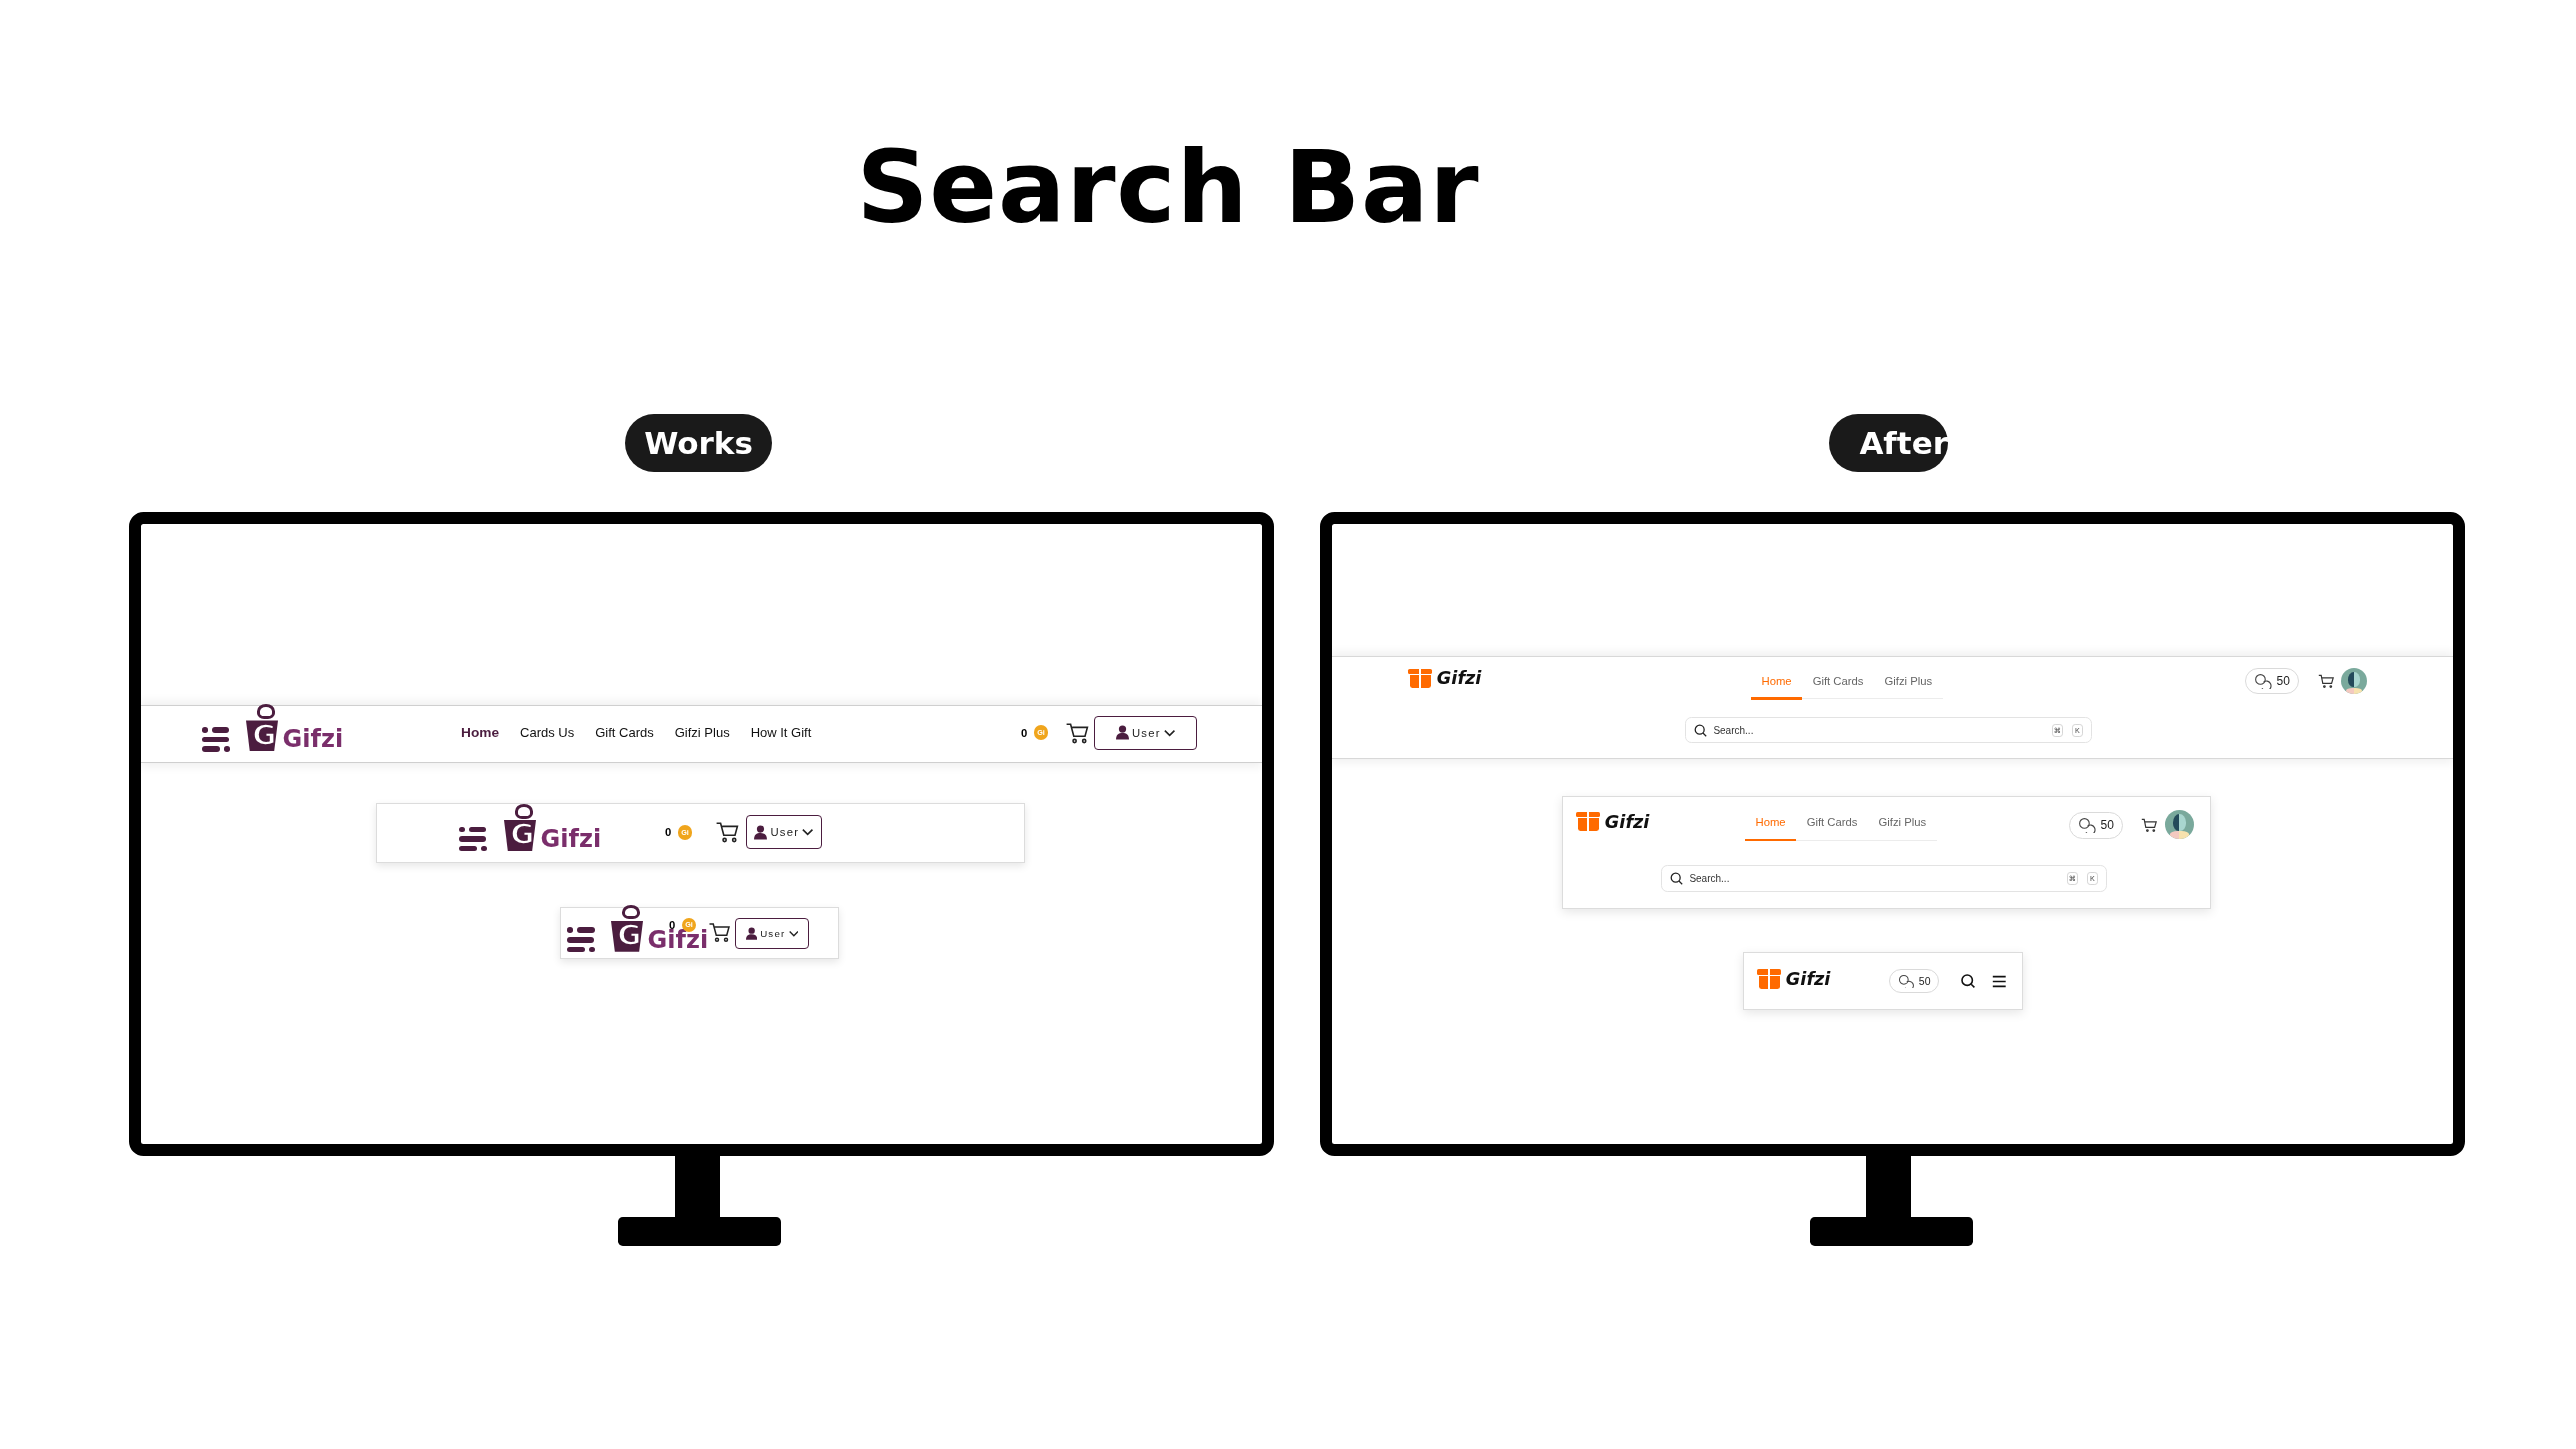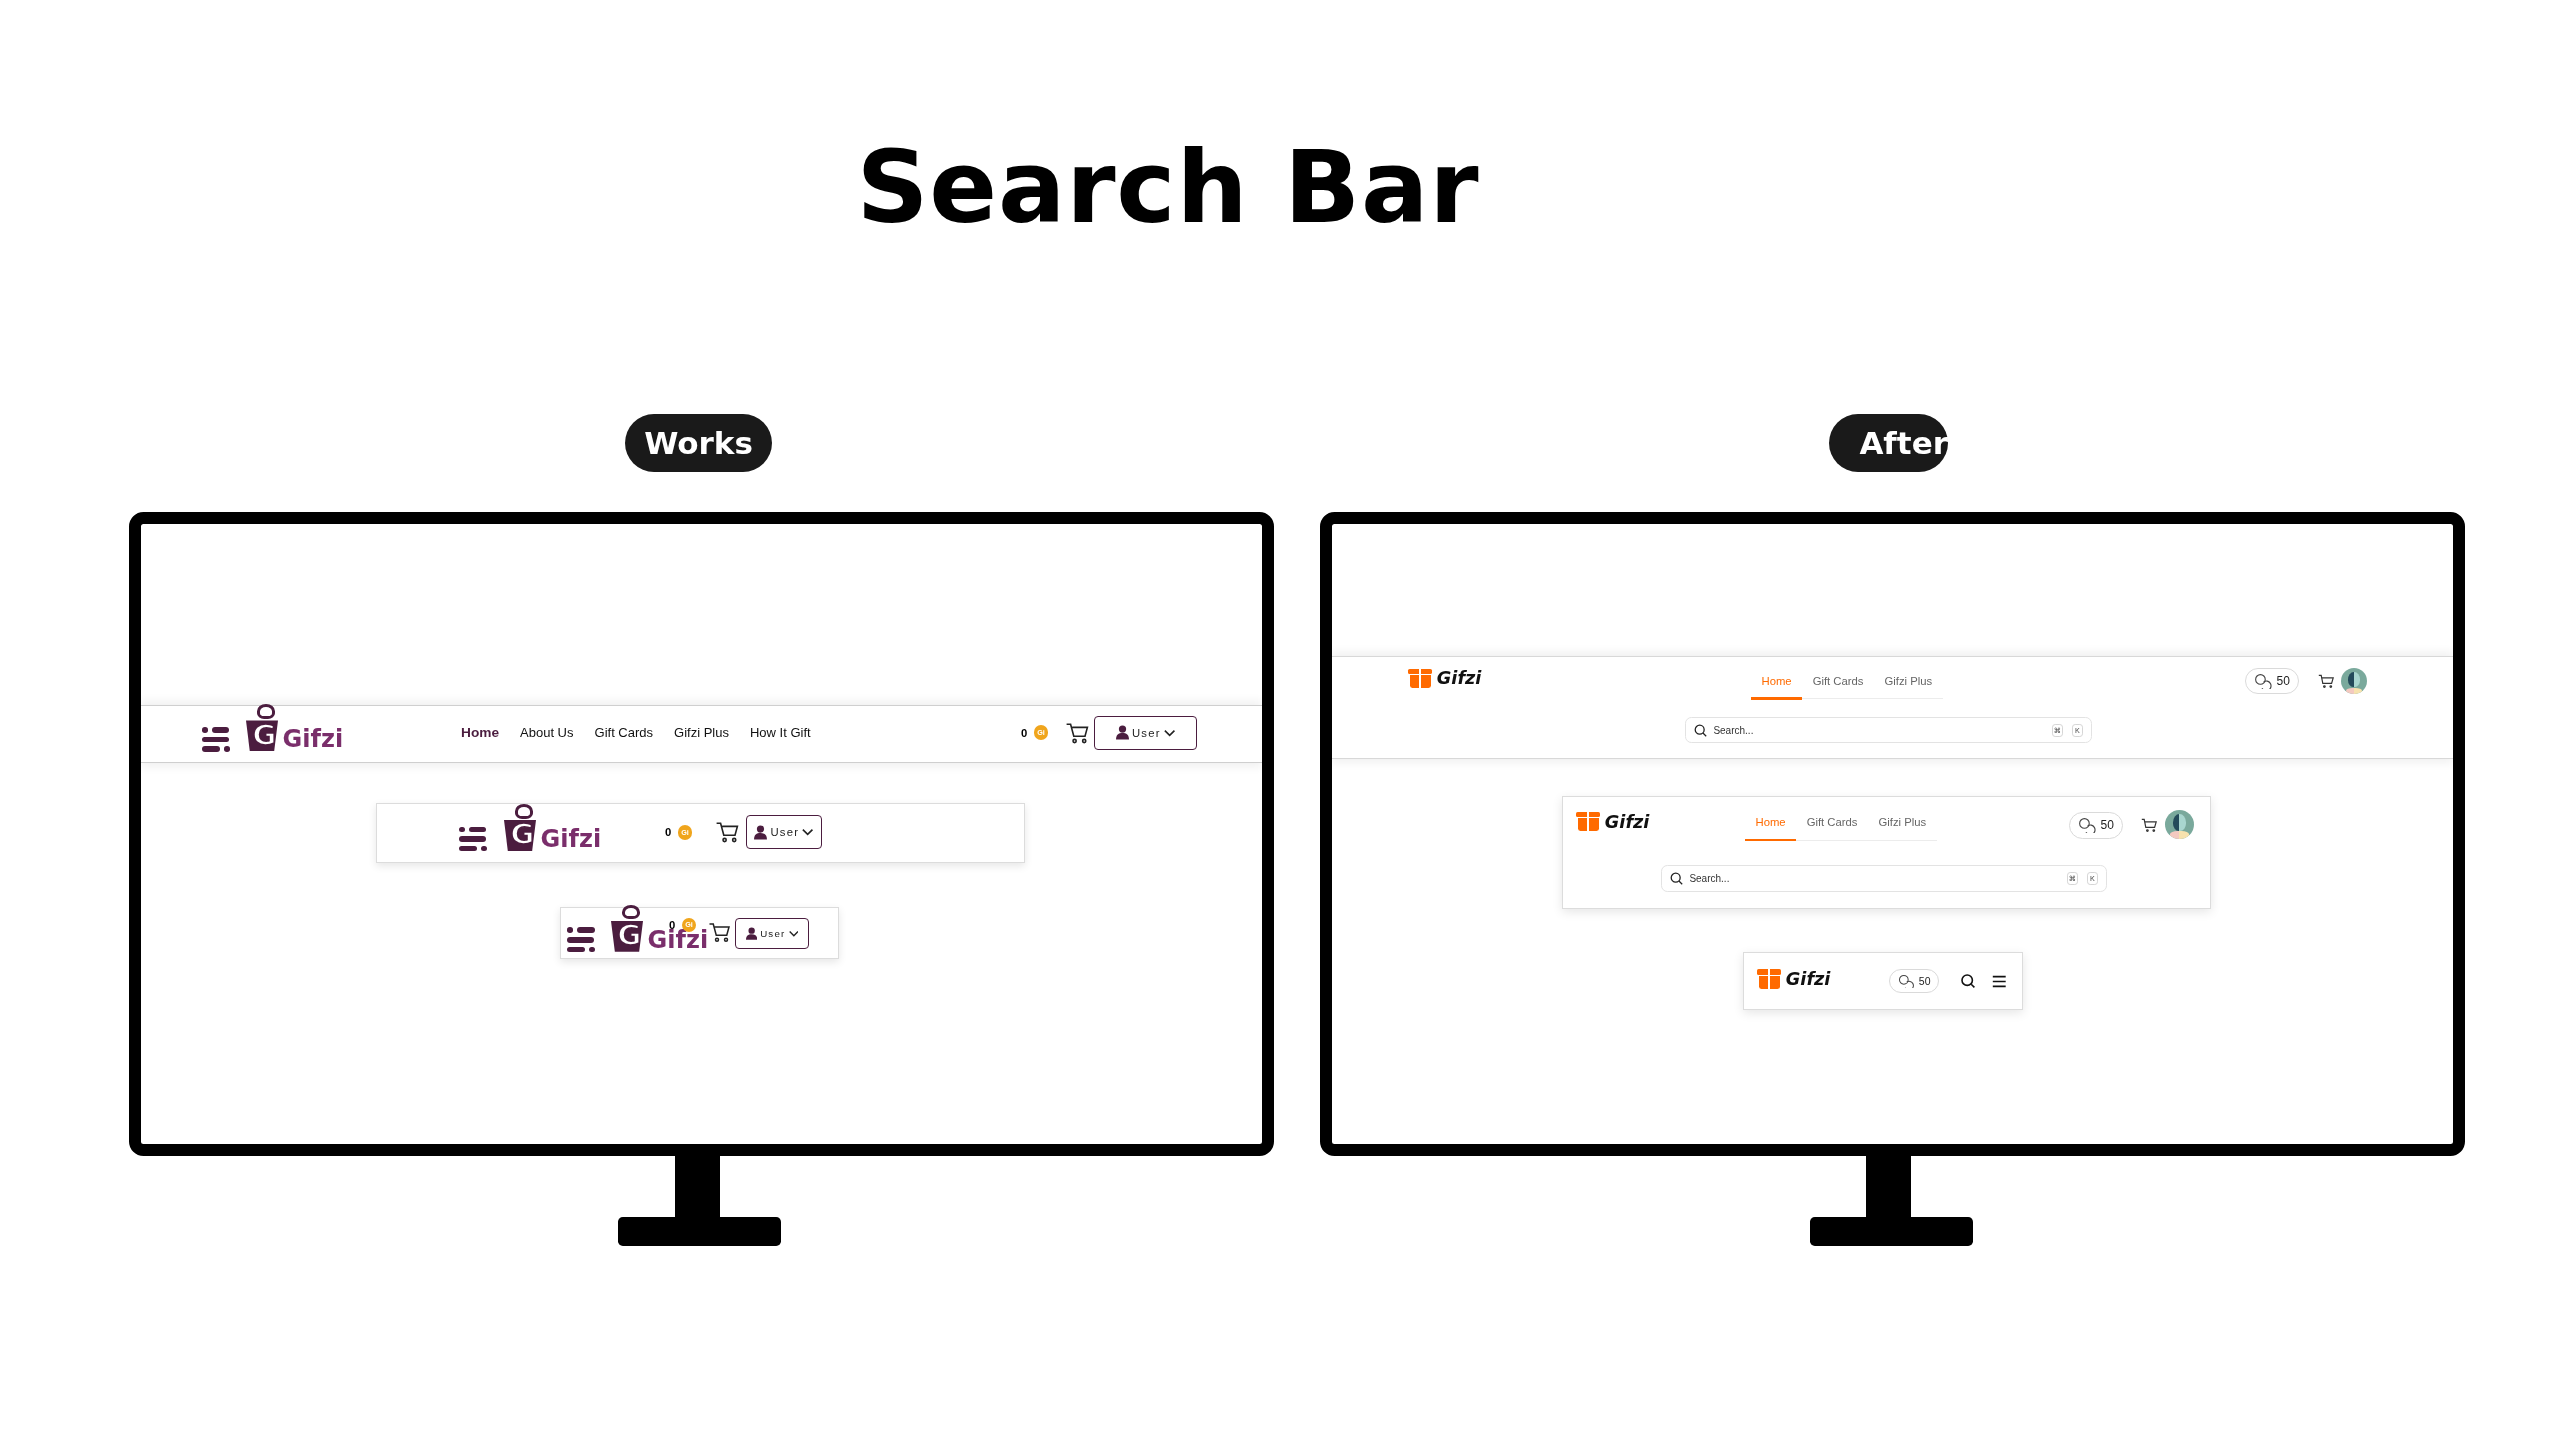--- a/index.html
+++ b/index.html
@@ -84,21 +84,21 @@
     <div class="b-logo" style="left:105px; top:6.4px;">
       <div class="bag">
           <div class="bow"></div>
           <div class="box"></div>
           <div class="g">G</div>
         </div>
       <span class="word">Gifzi</span>
     </div>
     <div class="b-nav" style="left:320px; top:19.3px;">
       <span class="active">Home</span>
-      <span>About Us</span>
+      <span>Cards Us</span>
       <span>Gift Cards</span>
       <span>Gifzi Plus</span>
       <span>How It Gift</span>
     </div>
     <div class="b-coins" style="left:880px; top:19.3px;">
       <span>0</span>
       <span class="gi">Gi</span>
     </div>
     <div class="b-cart" style="left:924px; top:14.5px;">
       <svg width="24" height="24" viewBox="0 0 30 30" fill="none" stroke="#222" stroke-width="2">

